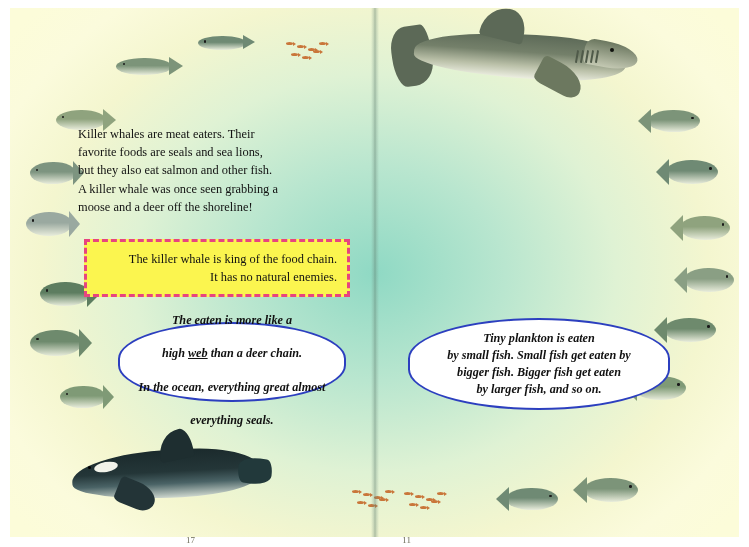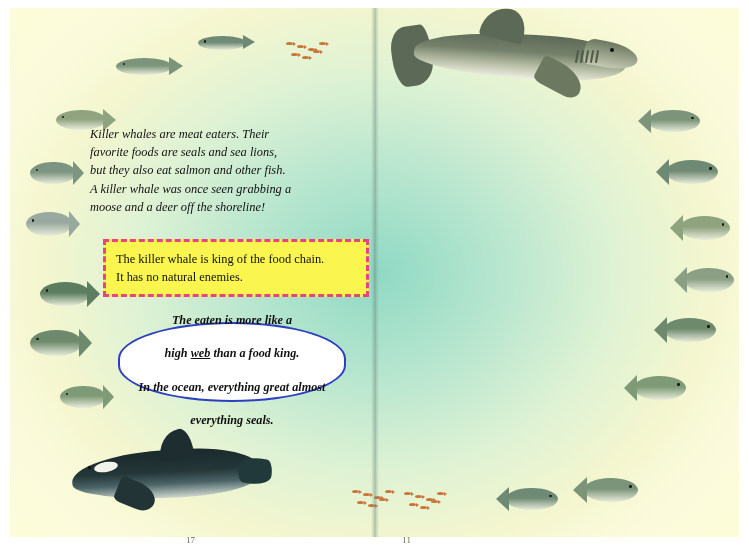--- a/index.html
+++ b/index.html
@@ -57,37 +57,36 @@
 
   
   .body-text {
     position: absolute;
     font-size: 12.4px;
     line-height: 1.47;
     color: #111;
     font-family: "Liberation Serif", serif;
     white-space: pre-line;
   }
-  #text-left  { left: 90px;  top: 125px; width: 290px; text-align: left; font-style: italic; }
+  #text-left  { left: 78px;  top: 125px; width: 290px; text-align: left; }
   #text-right { left: 413px; top: 133px; width: 280px; text-align: left; }
 
   
   .yellow-box {
     position: absolute;
     background: #fbf54f;
     border: 3px dashed #e8447f;
     box-sizing: border-box;
     padding: 9px 10px 10px 10px;
     font-size: 12.4px;
     line-height: 1.42;
     color: #111;
-    text-align: left;
+    text-align: right;
     font-family: "Liberation Serif", serif;
     white-space: pre-line;
-    margin-left: 19px;
   }
   #yellow-left  { left: 84px;  top: 239px; width: 266px; height: 58px; }
   #yellow-right { left: 411px; top: 239px; width: 266px; height: 58px; }
 
   
   .bubble {
     position: absolute;
     background: #ffffff;
     border: 2.5px solid #2c3fbf;
     box-sizing: border-box;
@@ -404,28 +403,32 @@
 but they also eat salmon and other fish.
 A killer whale was once seen grabbing a
 moose and a deer off the shoreline!</div>
 
   <div class="yellow-box" id="yellow-left">The killer whale is king of the food chain.
 It has no natural enemies.</div>
 
   <div class="bubble" id="bubble-left">
     <div>
       <span>The eaten is more like a</span><br>
-      <span>high </span><u>web</u><span> than a food king.</span><br>
+      <span>high </span><u>web</u><span> than a deer chain.</span><br>
       <span>In the ocean, everything great almost</span><br>
       <span>everything seals.</span>
     </div>
   </div>
 
 
 
+  <div class="bubble" id="bubble-right">Tiny plankton is eaten
+by small fish. Small fish get eaten by
+bigger fish. Bigger fish get eaten
+by larger fish, and so on.</div>
 
   <div class="gutter"></div>
   <div class="edge edge-left"></div>
   <div class="edge edge-right"></div>
   <div class="edge edge-top"></div>
   <div class="edge edge-bottom"></div>
 
   <div class="page-number left">17</div>
   <div class="page-number right">11</div>
 </div>

